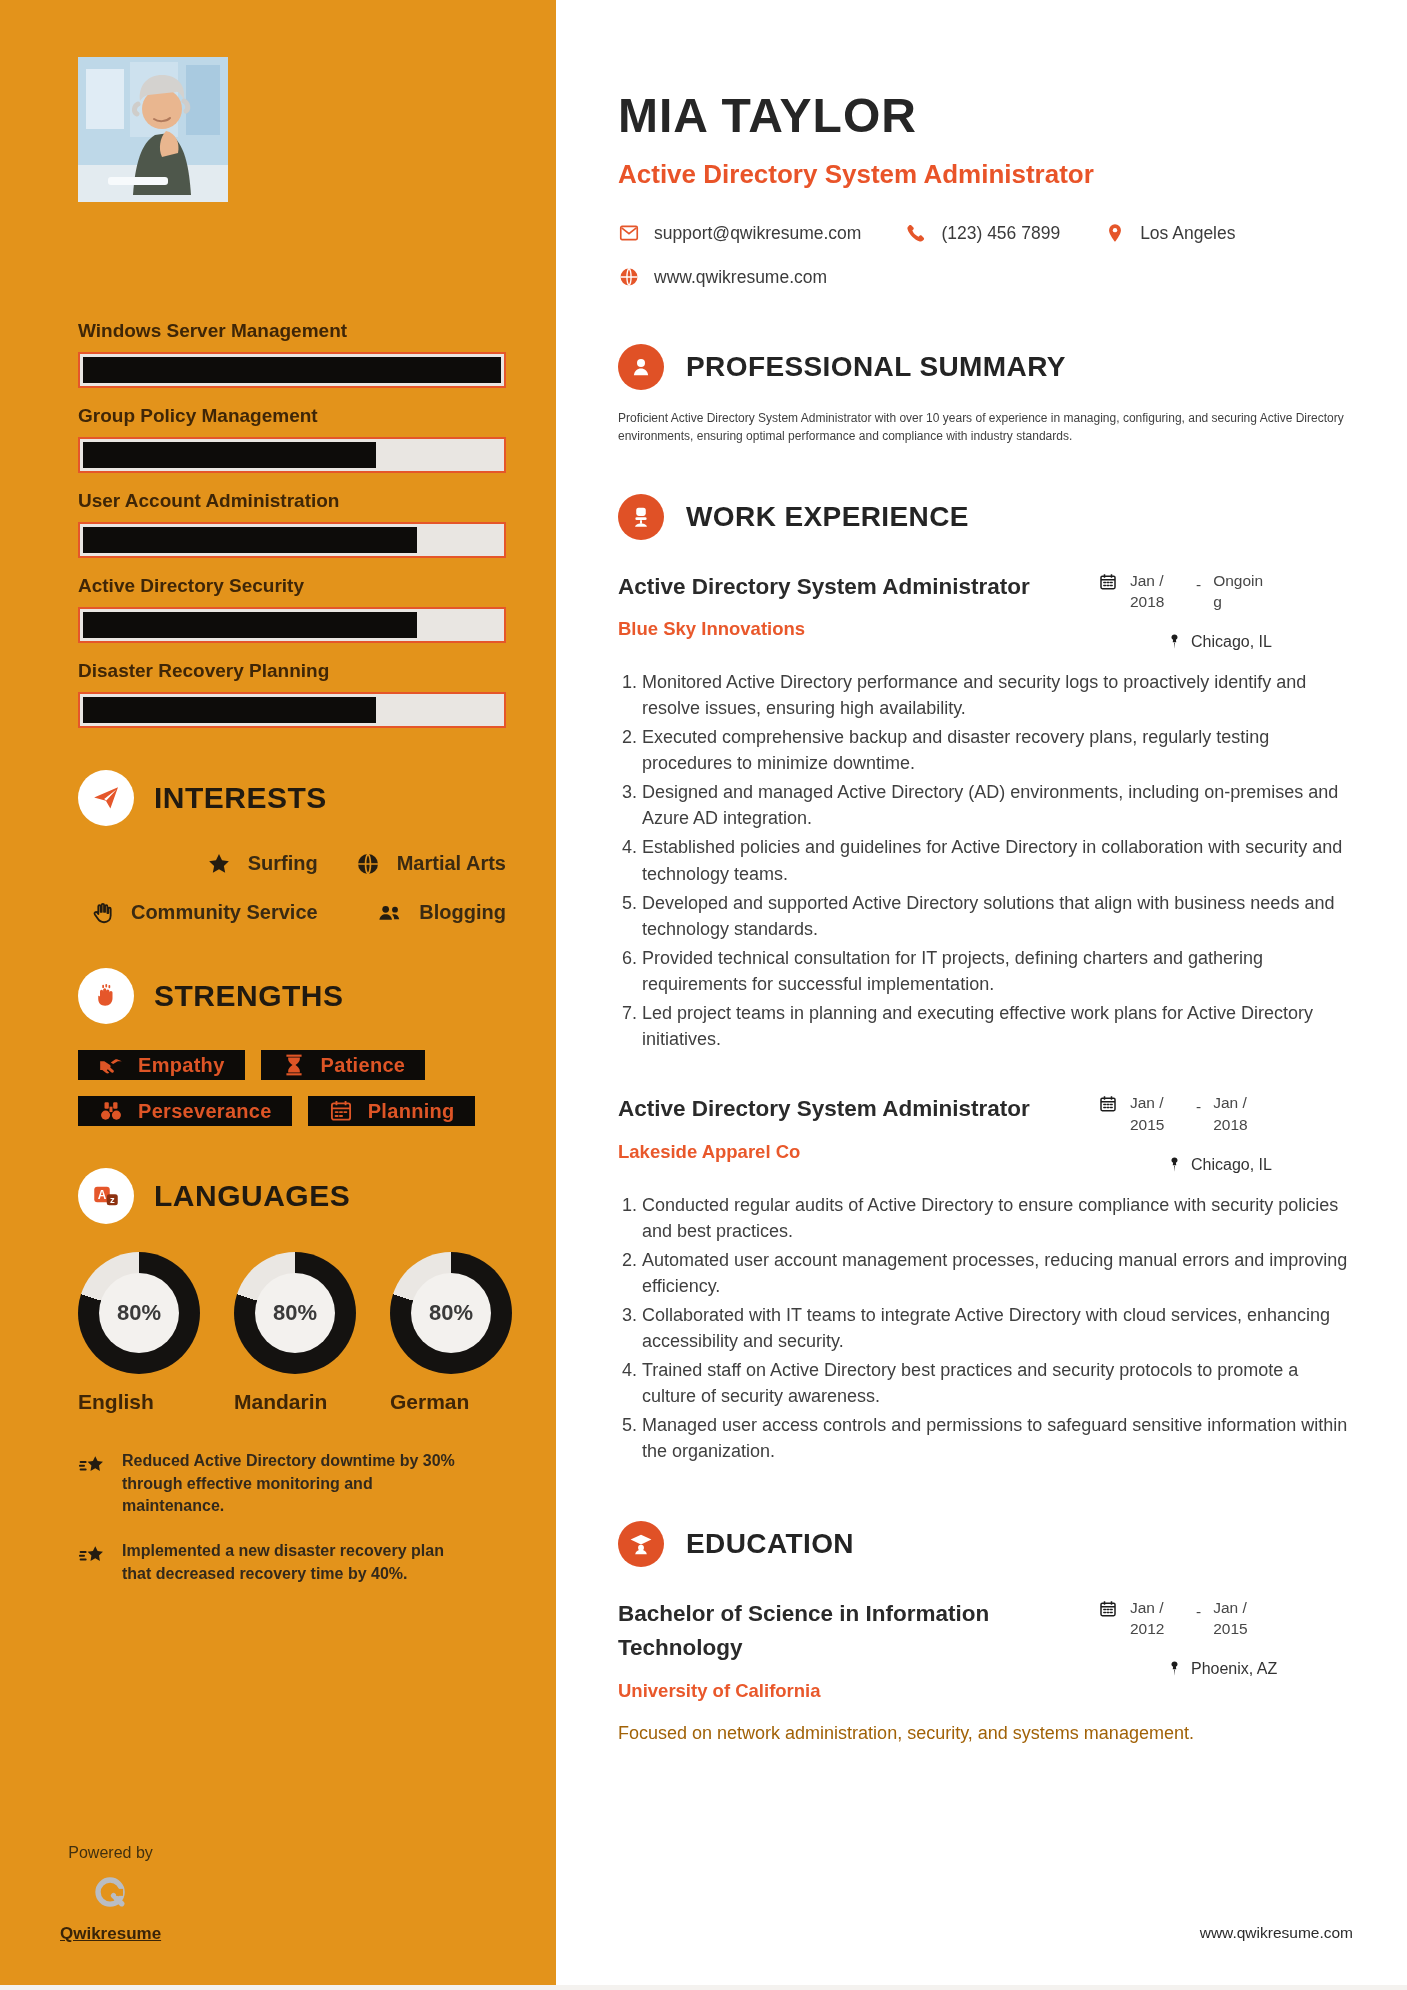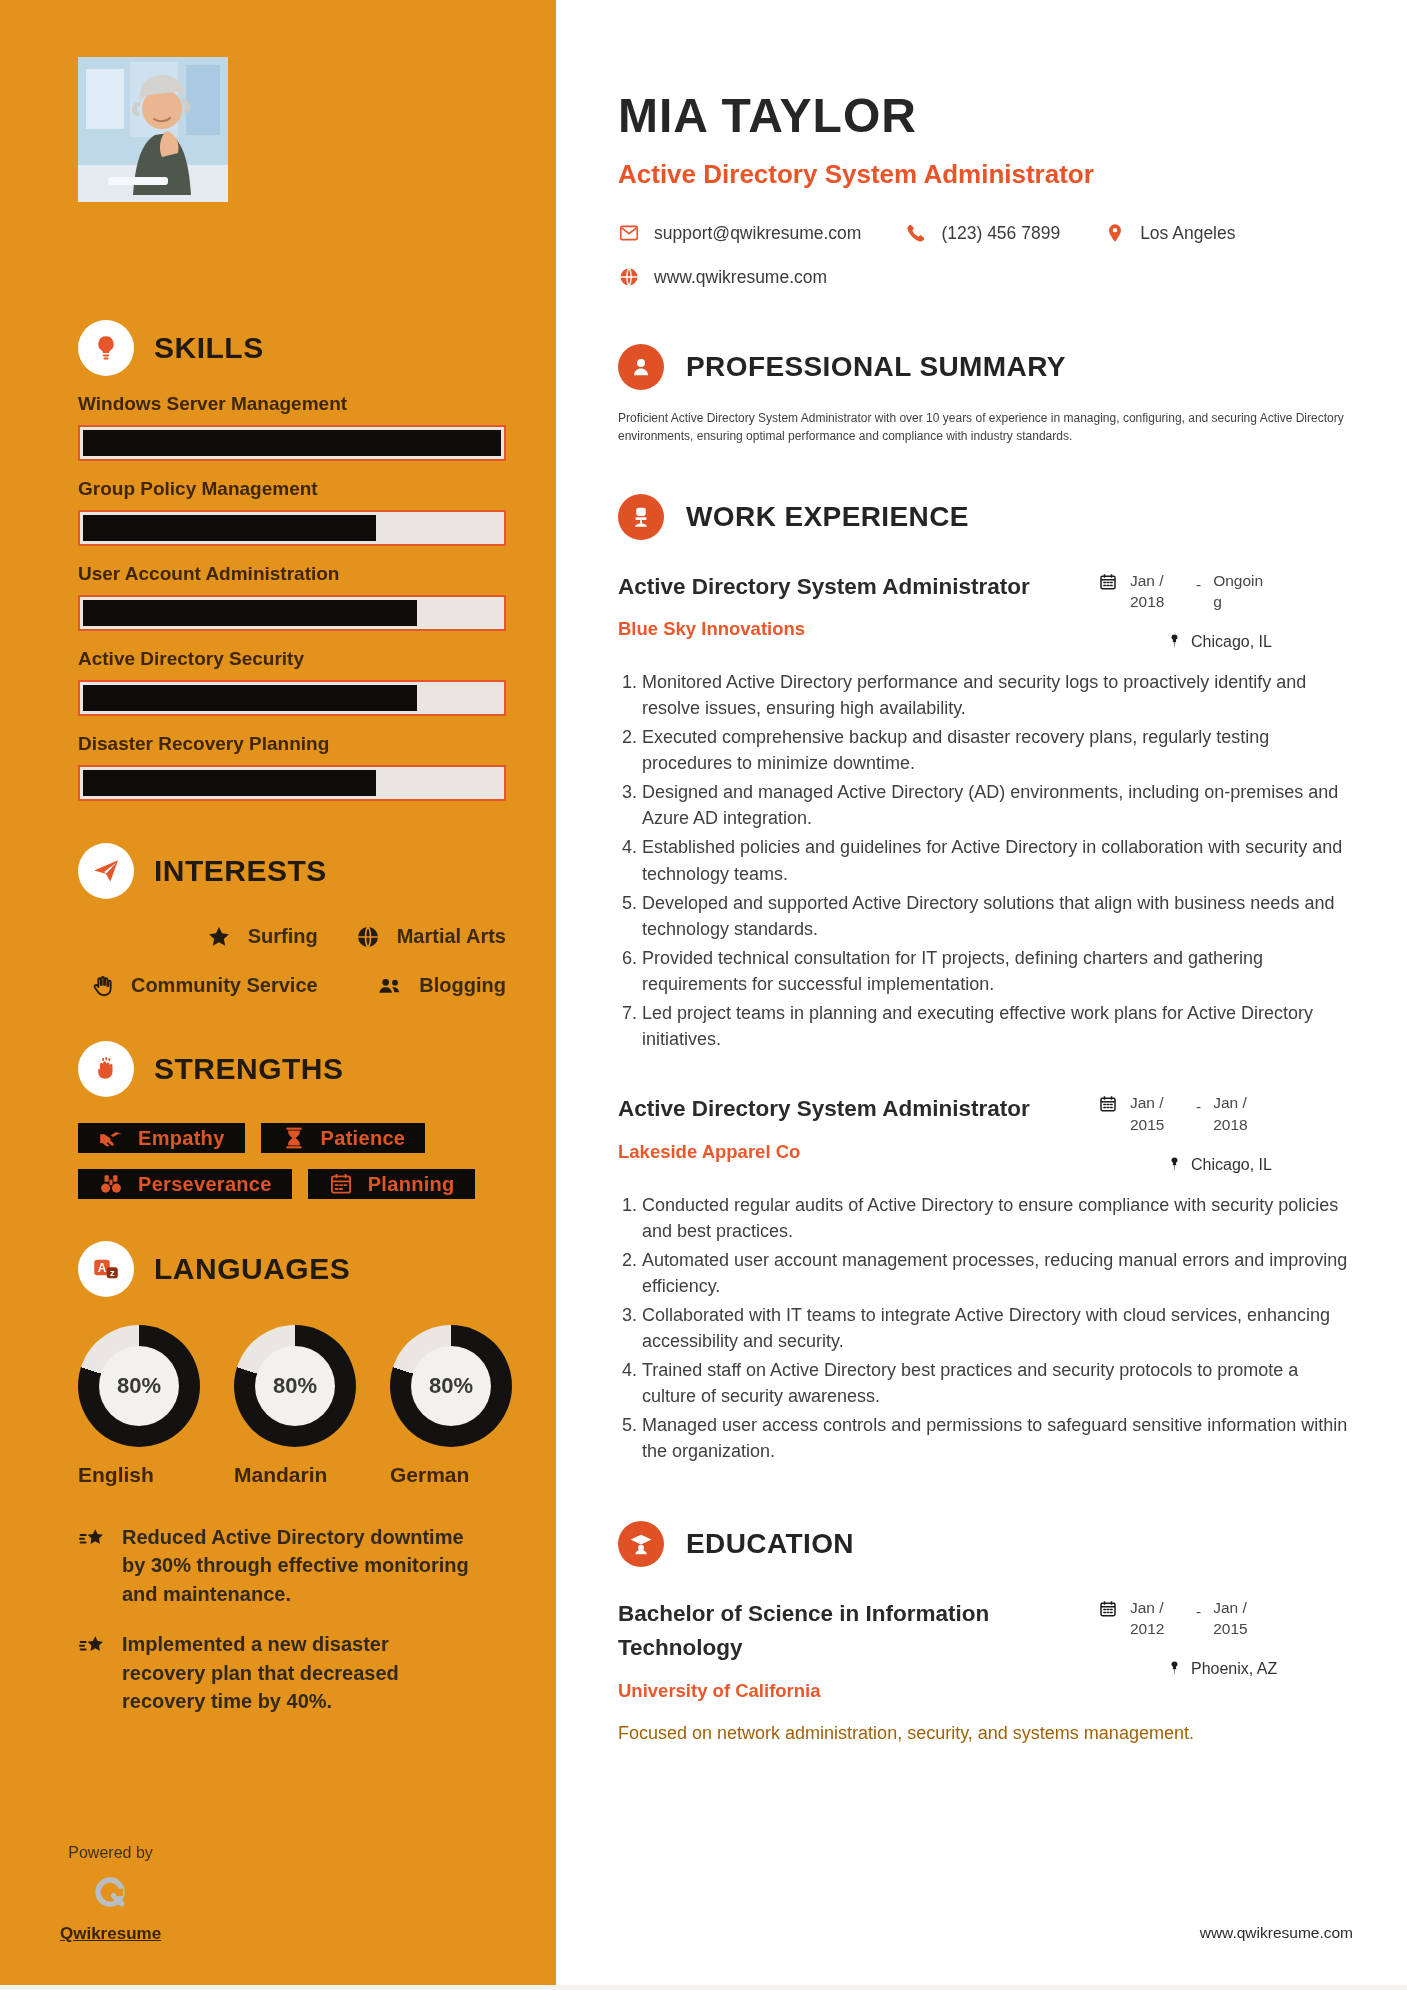--- a/index.html
+++ b/index.html
@@ -36,21 +36,21 @@
   .langs{display:flex;gap:34px;margin-top:28px;}
   .lang{width:122px;text-align:left;}
   .ring{width:122px;height:122px;border-radius:50%;display:flex;align-items:center;
         justify-content:center;}
   .ring-inner{width:80px;height:80px;border-radius:50%;background:#F3F1EE;display:flex;
         align-items:center;justify-content:center;font-size:22px;font-weight:bold;color:#3a3a3a;}
   .lang-label{margin-top:16px;font-size:21px;font-weight:bold;color:#3f2607;}
   
   .ach-item{display:flex;gap:16px;margin-top:22px;color:#241c10;}
   .ach-item svg{width:28px;height:28px;flex:0 0 28px;margin-top:2px;}
-  .ach-item p{margin:0;font-size:20px;font-weight:bold;color:#33291b;line-height:1.42;width:350px;}
+  .ach-item p{margin:0;font-size:16px;font-weight:bold;color:#33291b;line-height:1.42;width:350px;}
   
   .powered{position:absolute;left:60px;bottom:46px;display:flex;align-items:center;gap:12px;flex-direction:column;}
   .powered .pb{font-size:16px;color:#41300f;}
   .powered svg{width:38px;height:38px;}
   .powered a{font-size:17px;font-weight:bold;color:#3a2408;text-decoration:underline;}
   
   .main{flex:1;box-sizing:border-box;padding:88px 58px 0 62px;position:relative;}
   .name{margin:0;font-size:48px;font-weight:800;color:#262626;letter-spacing:1px;}
   .job-title{margin:16px 0 0 0;font-size:26px;font-weight:bold;color:#E95429;}
   .contact-row{display:flex;align-items:center;gap:14px;margin-top:32px;flex-wrap:wrap;}
@@ -103,30 +103,20 @@
       <path d="M55 138c2-30 8-52 22-60l14-2c16 10 20 34 22 62z" fill="#4e574b"></path>
       <circle cx="84" cy="52" r="20" fill="#e9b68f"></circle>
       <path d="M62 44c-2-16 8-26 22-26 15 0 24 10 22 25-3-6-6-9-8-8l-28 3c-4 1-6 3-8 6z" fill="#d4d2cf"></path>
       <path d="M60 47c-4 2-5 8-1 10M106 44c4 2 5 8 2 10" fill="none" stroke="#cfcdca" stroke-width="5" stroke-linecap="round"></path>
       <path d="M76 62c4 3 12 3 16-1" fill="none" stroke="#b0795b" stroke-width="2" stroke-linecap="round"></path>
       <path d="M88 74c10 2 14 12 12 22l-16 4c-4-8-2-20 4-26z" fill="#e9b68f"></path>
       <rect x="30" y="120" width="60" height="8" rx="3" fill="#f7fafc"></rect>
     </svg>
 
     <section class="side-section mt118">
-      <div class="side-head">
-        <span class="badge">
-          <svg viewBox="0 0 24 24" fill="currentColor">
-              <path d="M12 2.6a6.2 6.2 0 0 0-3.6 11.2c.7.5 1.1 1.3 1.2 2.2h4.8c.1-.9.5-1.7 1.2-2.2A6.2 6.2 0 0 0 12 2.6z"></path>
-              <rect x="9.4" y="17.1" width="5.2" height="1.7" rx=".85"></rect>
-              <rect x="10" y="19.5" width="4" height="1.7" rx=".85"></rect>
-            </svg>
-        </span>
-        <h2>SKILLS</h2>
-      </div>
 
       <div class="skill">
         <div class="skill-label">Windows Server Management</div>
         <div class="skill-bar">
             <div class="skill-fill" style="width: 100%;"></div>
           </div>
       </div>
       <div class="skill">
         <div class="skill-label">Group Policy Management</div>
         <div class="skill-bar">

